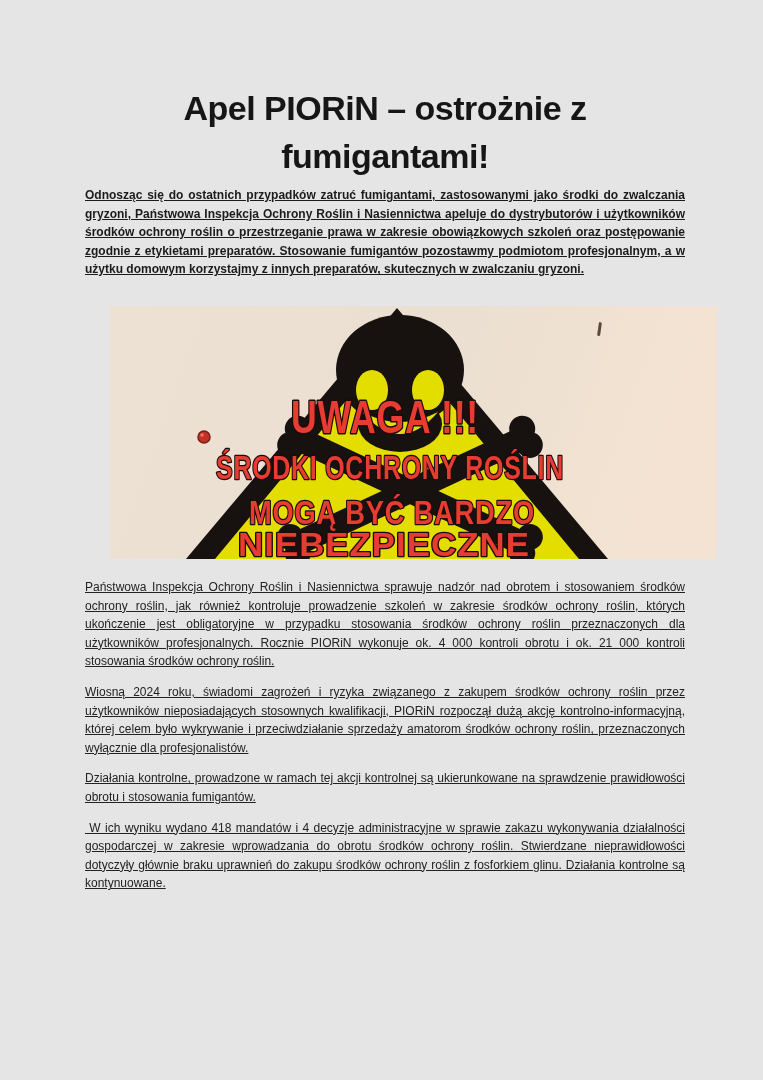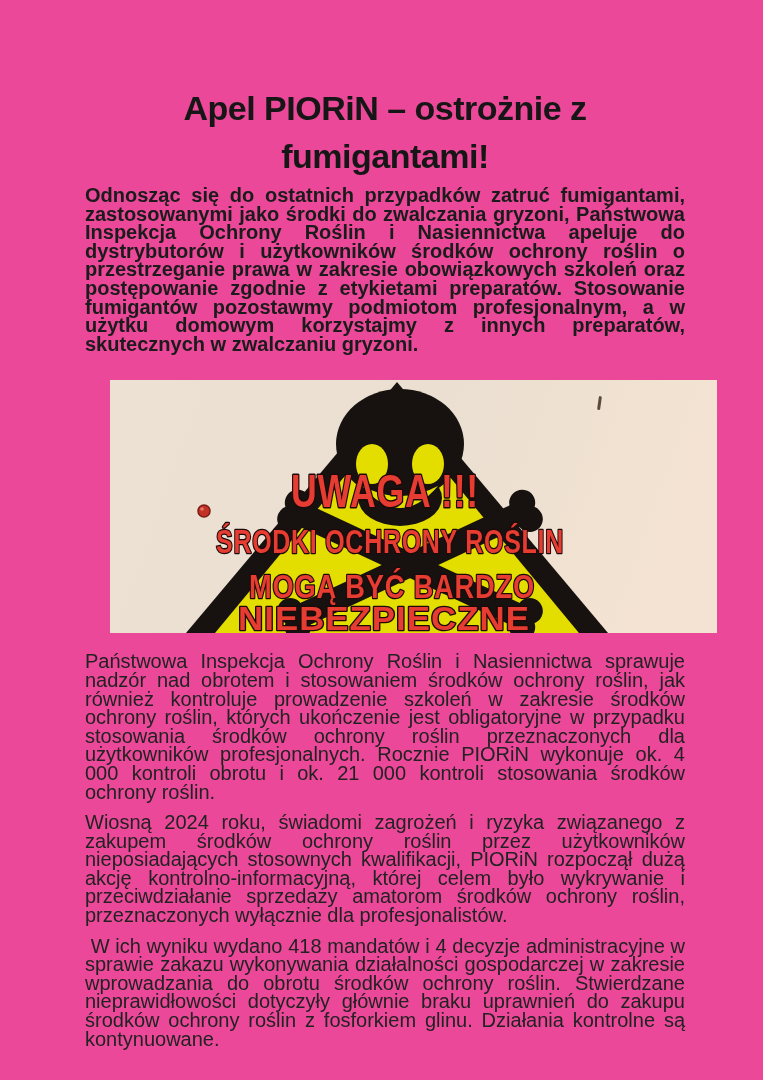--- a/index.html
+++ b/index.html
@@ -1,40 +1,41 @@
 <!DOCTYPE html>
 <html><head>
 <meta charset="utf-8">
 <style>
   html,body{margin:0;padding:0;background:#ffffff;}
   .page{
     position:relative;
     width:763px;height:1080px;
-    background:#ec4899;
+    background:#e5e5e5;
     font-family:"Liberation Sans", sans-serif;
     overflow:hidden;
   }
   .content{
     position:absolute;left:85px;top:0;width:600px;
   }
   .doc-title{
     margin:84px 0 6px 0;
     font-size:34px;
     line-height:48px;
     font-weight:bold;
     text-align:center;
     color:#161616;
     letter-spacing:-0.5px;
   }
   p.body-par{
     margin:0 0 12px 0;
-    font-size:20px;
+    font-size:12px;
     line-height:18.6px;
     text-align:justify;
     color:#222222;
+    text-decoration:underline;
   }
   p.bold{font-weight:bold;color:#1b1b1b;margin-bottom:10px;}
   p.after-photo{}
   figure.warning-photo{
     margin:0 0 2px 8px;
     padding:17px;
     width:669px;height:253px;
     line-height:0;
   }
   svg .overlay-text{
@@ -114,17 +115,18 @@
           <text class="overlay-text" x="282" y="218" font-size="34" stroke-width="2.6" text-anchor="middle" textLength="286" lengthAdjust="spacingAndGlyphs">MOGĄ BYĆ BARDZO</text>
           <text class="overlay-text" x="274" y="250" font-size="34" stroke-width="2.6" text-anchor="middle" textLength="292" lengthAdjust="spacingAndGlyphs">NIEBEZPIECZNE</text>
         </g>
       </svg>
     </figure>
 
     <p class="body-par after-photo">Państwowa Inspekcja Ochrony Roślin i Nasiennictwa sprawuje nadzór nad obrotem i stosowaniem środków ochrony roślin, jak również kontroluje prowadzenie szkoleń w zakresie środków ochrony roślin, których ukończenie jest obligatoryjne w przypadku stosowania środków ochrony roślin przeznaczonych dla użytkowników profesjonalnych. Rocznie PIORiN wykonuje ok. 4 000 kontroli obrotu i ok. 21 000 kontroli stosowania środków ochrony roślin.</p>
 
     <p class="body-par">Wiosną 2024 roku, świadomi zagrożeń i ryzyka związanego z zakupem środków ochrony roślin przez użytkowników nieposiadających stosownych kwalifikacji, PIORiN rozpoczął dużą akcję kontrolno-informacyjną, której celem było wykrywanie i przeciwdziałanie sprzedaży amatorom środków ochrony roślin, przeznaczonych wyłącznie dla profesjonalistów.</p>
 
+    <p class="body-par">Działania kontrolne, prowadzone w ramach tej akcji kontrolnej są ukierunkowane na sprawdzenie prawidłowości obrotu i stosowania fumigantów.</p>
 
     <p class="body-par">&nbsp;W ich wyniku wydano 418 mandatów i 4 decyzje administracyjne w sprawie zakazu wykonywania działalności gospodarczej w zakresie wprowadzania do obrotu środków ochrony roślin. Stwierdzane nieprawidłowości dotyczyły głównie braku uprawnień do zakupu środków ochrony roślin z fosforkiem glinu. Działania kontrolne są kontynuowane.</p>
 
   </div>
 </div>
 
 </body></html>

